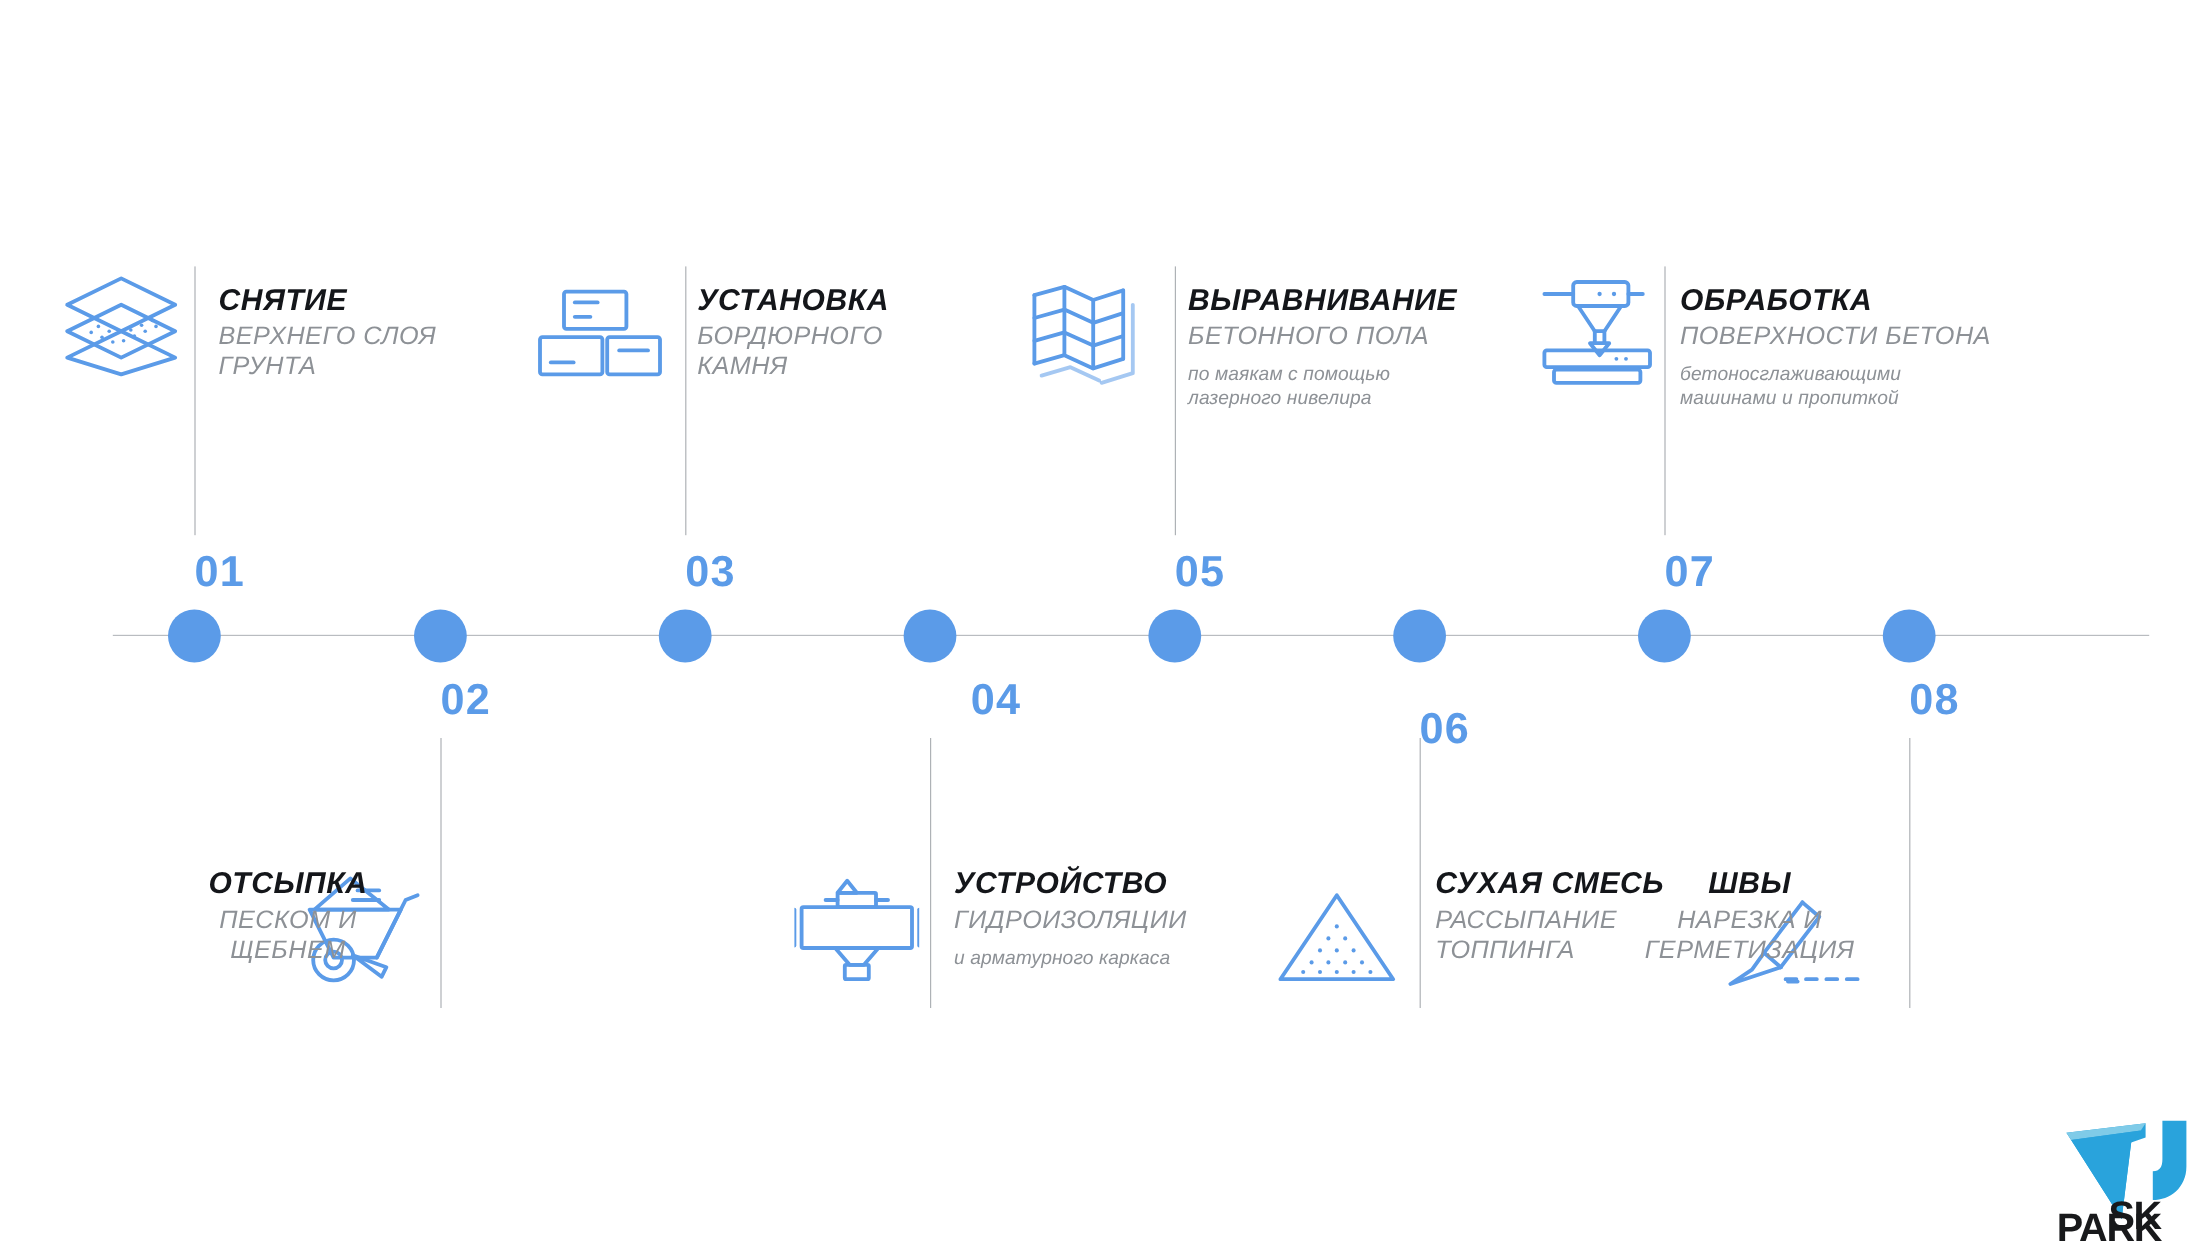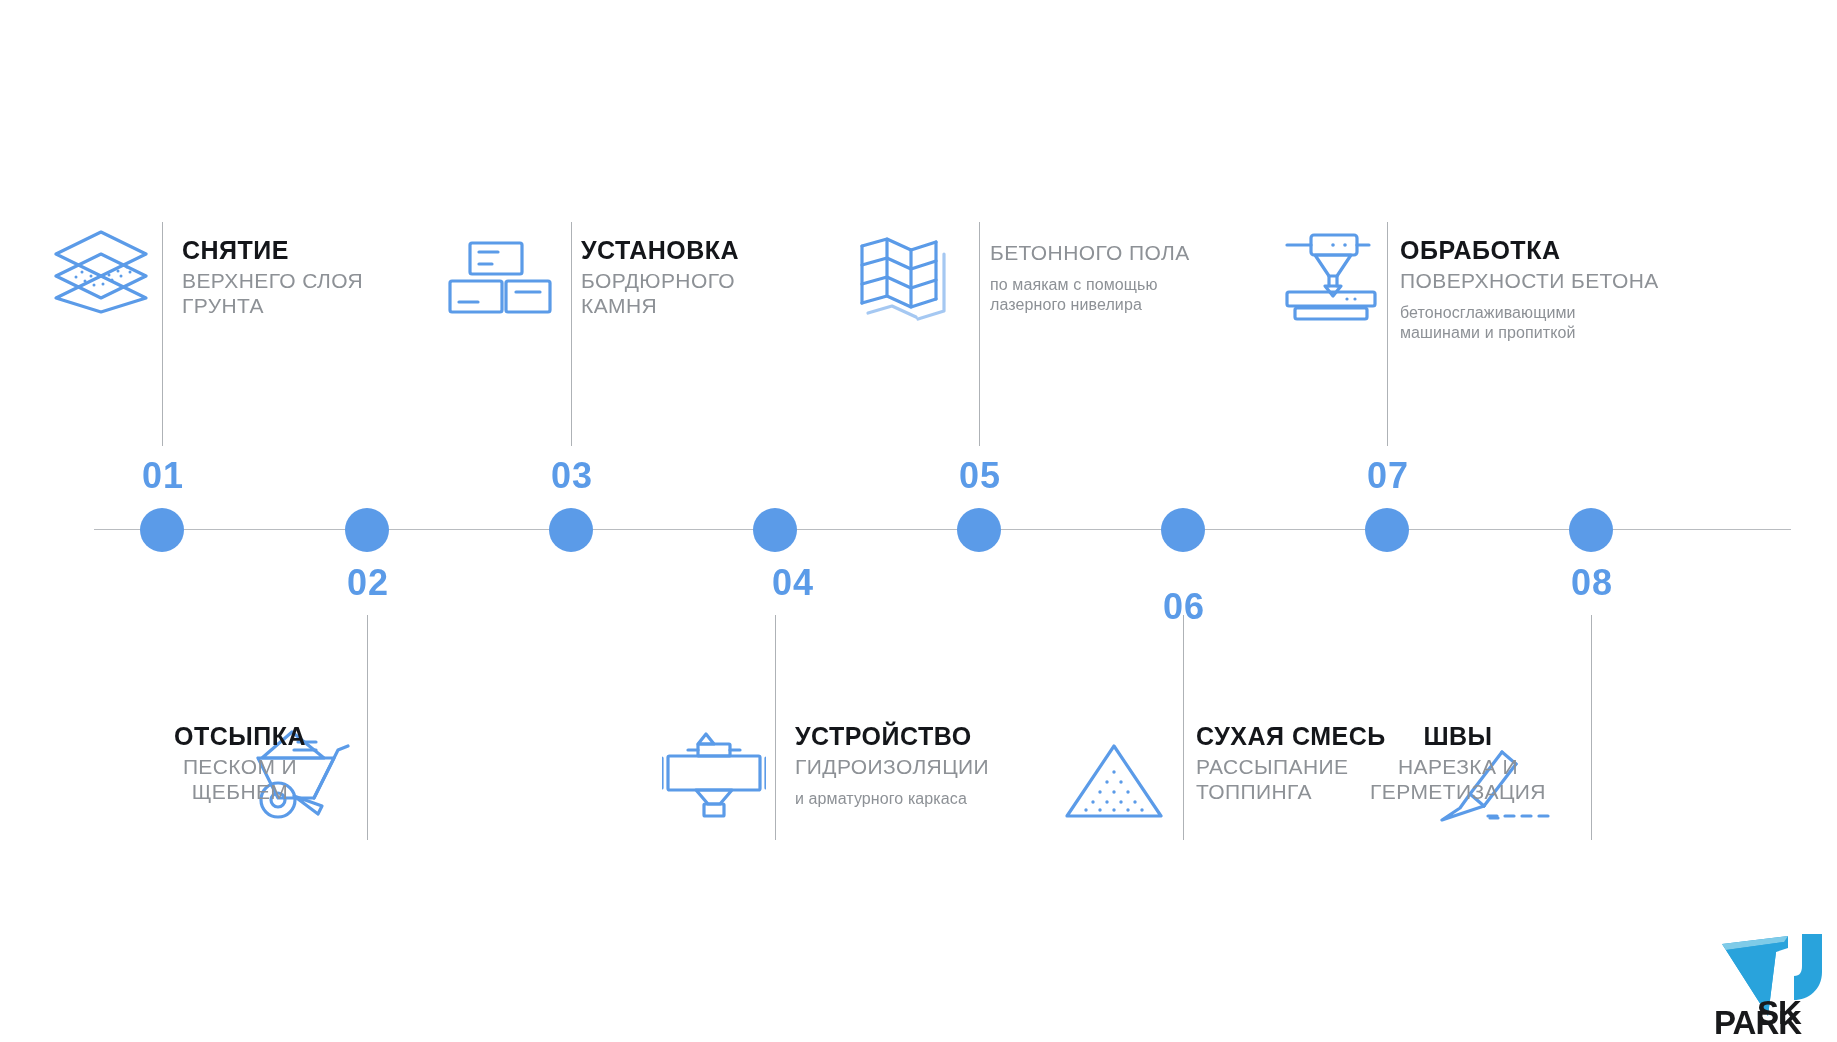--- a/index.html
+++ b/index.html
@@ -21,25 +21,25 @@
     position:absolute;width:44px;height:44px;border-radius:50%;
     background:#5b9be8;top:508px;
   }
 
   
   .stem{position:absolute;width:1px;background:#aeb2b6;}
 
   
   .num{
     position:absolute;color:#5b9be8;font-weight:bold;font-size:36px;
-    letter-spacing:1px;line-height:1;
-  }
-
-  
-  .block{position:absolute;}
+    letter-spacing:1px;line-height:1;margin-left:20px;
+  }
+
+  
+  .block{position:absolute;font-style:italic;}
   .title{
     color:#14161a;font-weight:bold;font-size:25px;letter-spacing:.5px;
     line-height:1.12;white-space:pre-line;margin:0;
   }
   .sub{
     color:#8d9196;font-size:21px;letter-spacing:.4px;line-height:1.18;
     white-space:pre-line;margin:5px 0 0 0;font-weight:normal;
   }
   .note{
     color:#8d9196;font-size:16px;letter-spacing:.1px;line-height:1.28;
@@ -81,21 +81,21 @@
   <div class="stem" style="left:1387px;top:222px;height:224px"></div>
 
   <div class="stem" style="left:367px;top:615px;height:225px"></div>
   <div class="stem" style="left:775px;top:615px;height:225px"></div>
   <div class="stem" style="left:1183px;top:615px;height:225px"></div>
   <div class="stem" style="left:1591px;top:615px;height:225px"></div>
 
   <div class="num" style="left:142px;top:458px">01</div>
   <div class="num" style="left:347px;top:565px">02</div>
   <div class="num" style="left:551px;top:458px">03</div>
-  <div class="num" style="left:772px;top:565px">04</div>
+  <div class="num" style="left:789px;top:565px">04</div>
   <div class="num" style="left:959px;top:458px">05</div>
   <div class="num" style="left:1163px;top:589px">06</div>
   <div class="num" style="left:1367px;top:458px">07</div>
   <div class="num" style="left:1571px;top:565px">08</div>
 
   <div class="icon" style="left:52px;top:228px">
     <svg width="98" height="88" viewBox="0 0 98 88" fill="none" stroke="#5b9be8" stroke-width="3.2" stroke-linejoin="round">
       <path d="M49 4 L94 26 L49 48 L4 26 Z"></path>
       <path d="M49 26 L94 48 L49 70 L4 48 Z" fill="none"></path>
       <path d="M49 48 L94 70 L49 84 L4 70 Z" fill="none"></path>
@@ -146,20 +146,21 @@
       <path d="M6 69 L31 62 L55 73 L80 65"></path>
       <path d="M6 12 V69"></path>
         <path d="M31 5 V62"></path>
         <path d="M55 16 V73"></path>
         <path d="M80 8 V65"></path>
       <path d="M88 20 V77 L62 85" opacity="0.55"></path>
       <path d="M12 79 L36 72 L60 83" opacity="0.55"></path>
     </svg>
   </div>
   <div class="block" style="left:990px;top:236px;width:320px">
+    <div class="title">ВЫРАВНИВАНИЕ</div>
     <div class="sub">БЕТОННОГО ПОЛА</div>
     <div class="note">по маякам с помощью
 лазерного нивелира</div>
   </div>
 
   <div class="icon" style="left:1281px;top:230px">
     <svg width="100" height="92" viewBox="0 0 100 92" fill="none" stroke="#5b9be8" stroke-width="3.2" stroke-linejoin="round" stroke-linecap="round">
       <rect x="30" y="5" width="46" height="20" rx="3"></rect>
       <path d="M6 15 H30"></path>
         <path d="M76 15 H88"></path>

